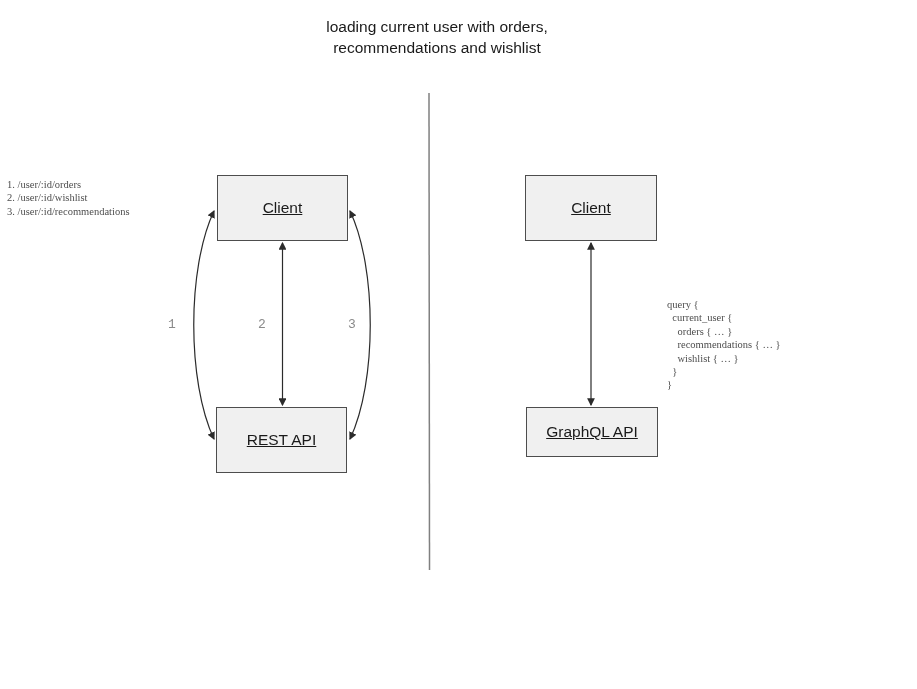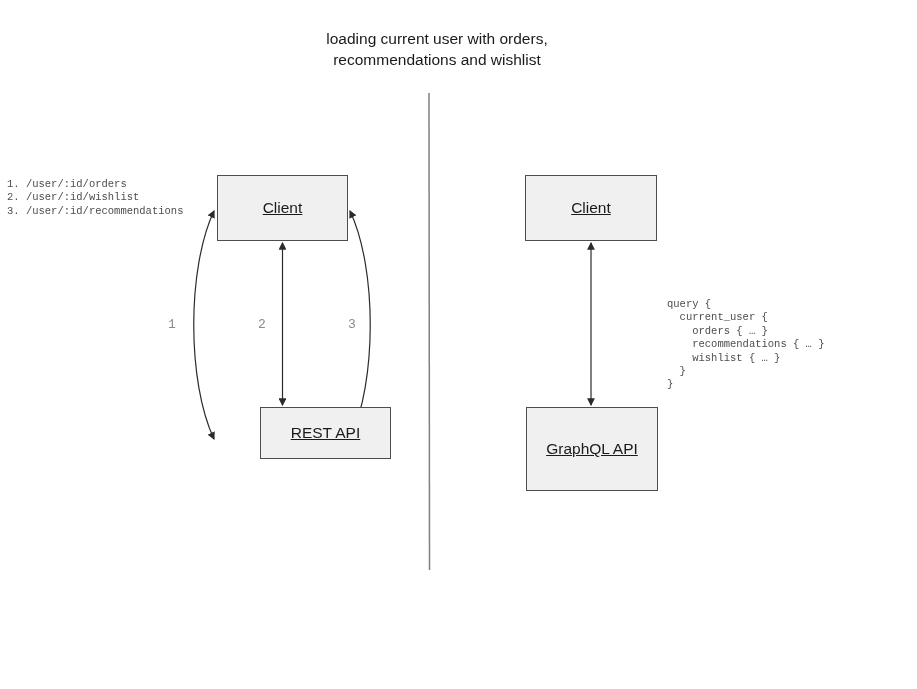--- a/index.html
+++ b/index.html
@@ -10,48 +10,48 @@
   }
   .canvas {
     position: relative;
     width: 917px;
     height: 689px;
     background: #ffffff;
     overflow: hidden;
   }
   .title {
     position: absolute;
-    top: 28px;
+    top: 16px;
     left: 0;
     width: 874px;
     text-align: center;
     font-size: 15.5px;
     line-height: 21px;
     color: #1a1a1a;
   }
   .node-box {
     position: absolute;
     box-sizing: border-box;
     background: #f0f0f0;
     border: 1px solid #4d4d4d;
     display: flex;
     align-items: center;
     justify-content: center;
     font-size: 15.5px;
     color: #1a1a1a;
     text-decoration: underline;
   }
   .box-client-left  { left: 217px; top: 175px; width: 131px; height: 66px; }
-  .box-rest-api     { left: 216px; top: 407px; width: 131px; height: 52px; margin-left: 44px; }
+  .box-rest-api     { left: 216px; top: 407px; width: 131px; height: 66px; }
   .box-client-right { left: 525px; top: 175px; width: 132px; height: 66px; }
-  .box-graphql-api  { left: 526px; top: 407px; width: 132px; height: 84px; }
+  .box-graphql-api  { left: 526px; top: 407px; width: 132px; height: 50px; }
   .code {
     position: absolute;
     margin: 0;
-    font-family: Liberation Mono, monospace;
+    font-family: Liberation Serif, serif;
     font-size: 10.5px;
     line-height: 13.4px;
     color: #4d4d4d;
     white-space: pre;
   }
   .endpoints { left: 7px; top: 178px; }
   .query     { left: 667px; top: 276px; margin-top: 22px; }
   .arrow-num {
     position: absolute;
     width: 18px;

